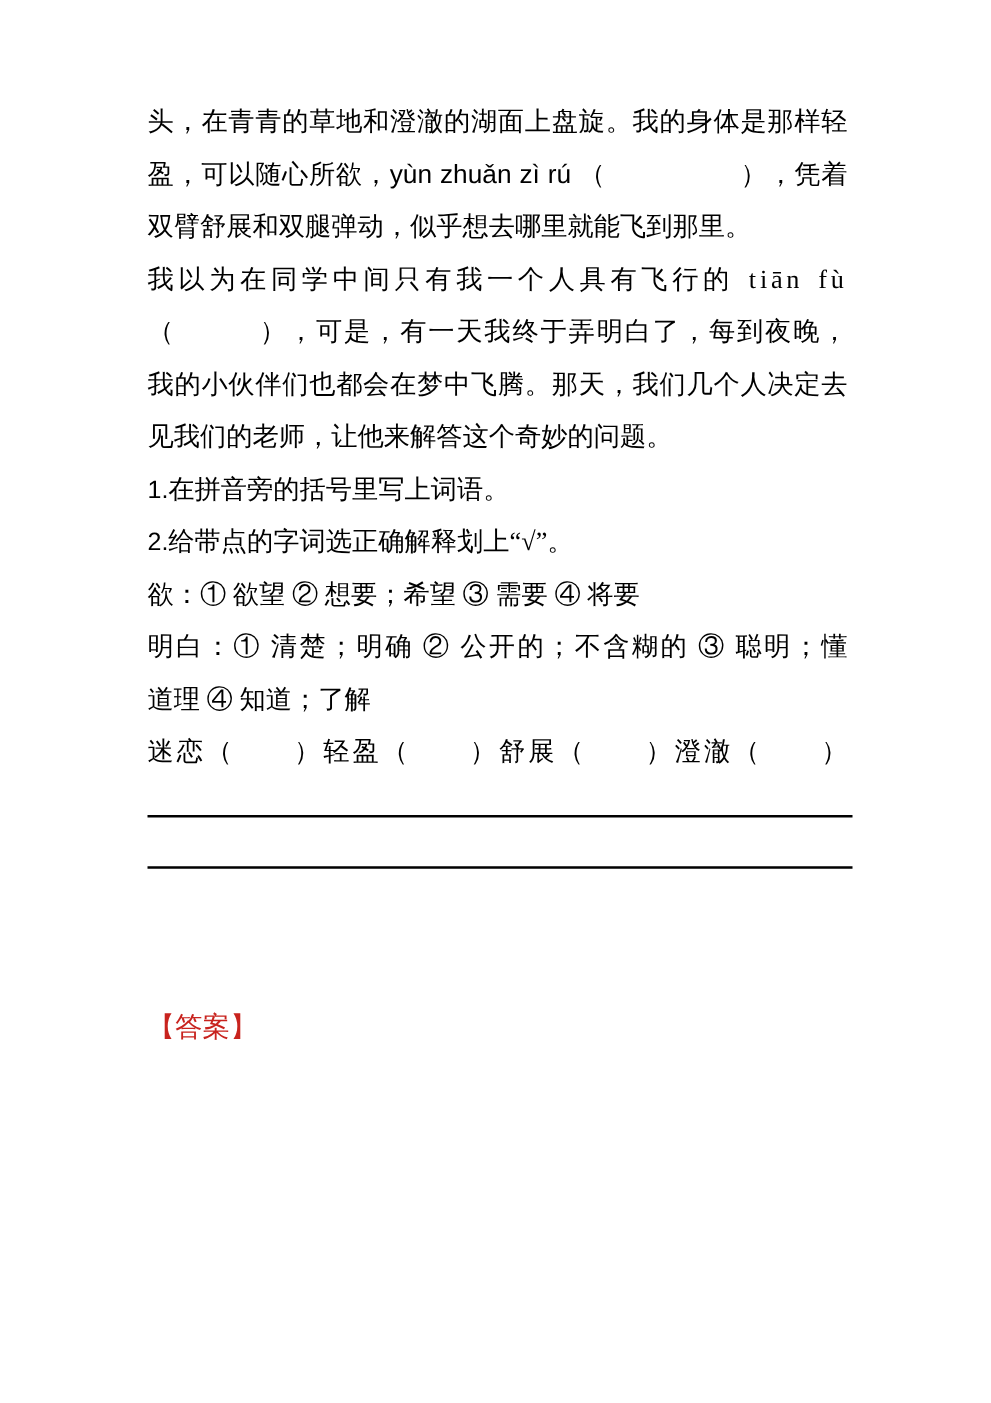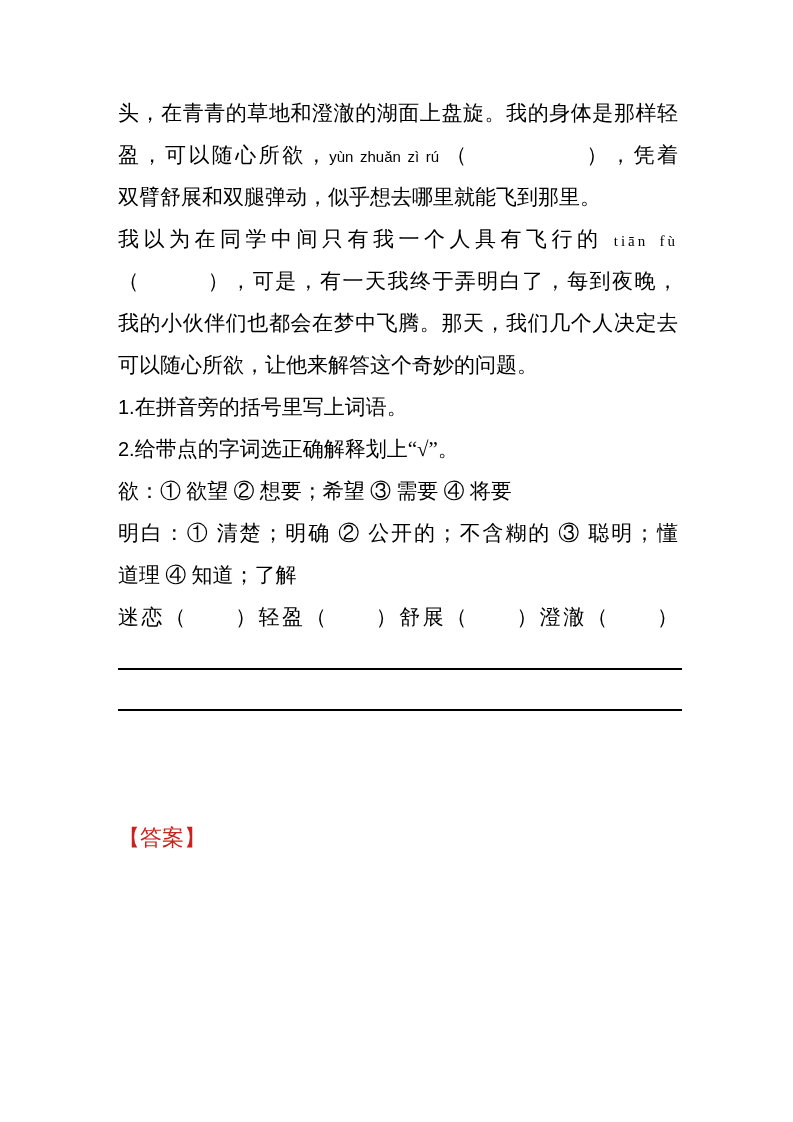--- a/index.html
+++ b/index.html
@@ -10,42 +10,42 @@
   .page {
     position: relative;
     width: 793px;
     height: 1122px;
     background: #ffffff;
     overflow: hidden;
   }
   .content {
     position: absolute;
     left: 118px;
-    top: 92px;
+    top: 76px;
     width: 560px;
   }
   .line {
     height: 42px;
     line-height: 42px;
     font-size: 21px;
     color: #000000;
     white-space: nowrap;
   }
   .just {
     white-space: normal;
     text-align: justify;
     text-align-last: justify;
     text-justify: inter-character;
   }
   .cn {
     font-family: "Liberation Serif", serif;
   }
   .py {
     font-family: "Liberation Sans", sans-serif;
-    font-size: 15px;
+    font-size: 21px;
   }
   .py-spread {
     letter-spacing: 3px;
     font-family: Liberation Serif, serif;
   }
   .num {
     font-family: "Liberation Sans", sans-serif;
     font-size: 20px;
   }
   .rule {
@@ -75,21 +75,21 @@
     <div class="line just"><span class="cn">盈，可以随心所欲，</span><span class="py">yùn zhuǎn zì rú </span><span class="cn">（　　　　　），凭着</span></div>
 
     <div class="line cn">双臂舒展和双腿弹动，似乎想去哪里就能飞到那里。</div>
 
     <div class="line just"><span class="cn">我以为在同学中间只有我一个人具有飞行的</span><span class="py py-spread"> tiān fù</span></div>
 
     <div class="line cn just">（　　　），可是，有一天我终于弄明白了，每到夜晚，</div>
 
     <div class="line cn just">我的小伙伴们也都会在梦中飞腾。那天，我们几个人决定去</div>
 
-    <div class="line cn">可以随心所欲，让他来解答这个奇妙的问题。</div>
+    <div class="line cn">见我们的老师，让他来解答这个奇妙的问题。</div>
 
     <div class="line"><span class="num">1.</span><span class="cn">在拼音旁的括号里写上词语。</span></div>
 
     <div class="line"><span class="num">2.</span><span class="cn">给带点的字词选正确解释划上“√”。</span></div>
 
     <div class="line cn">欲：① 欲望 ② 想要；希望 ③ 需要 ④ 将要</div>
 
     <div class="line cn just">明白：① 清楚；明确 ② 公开的；不含糊的 ③ 聪明；懂</div>
 
     <div class="line cn">道理 ④ 知道；了解</div>

